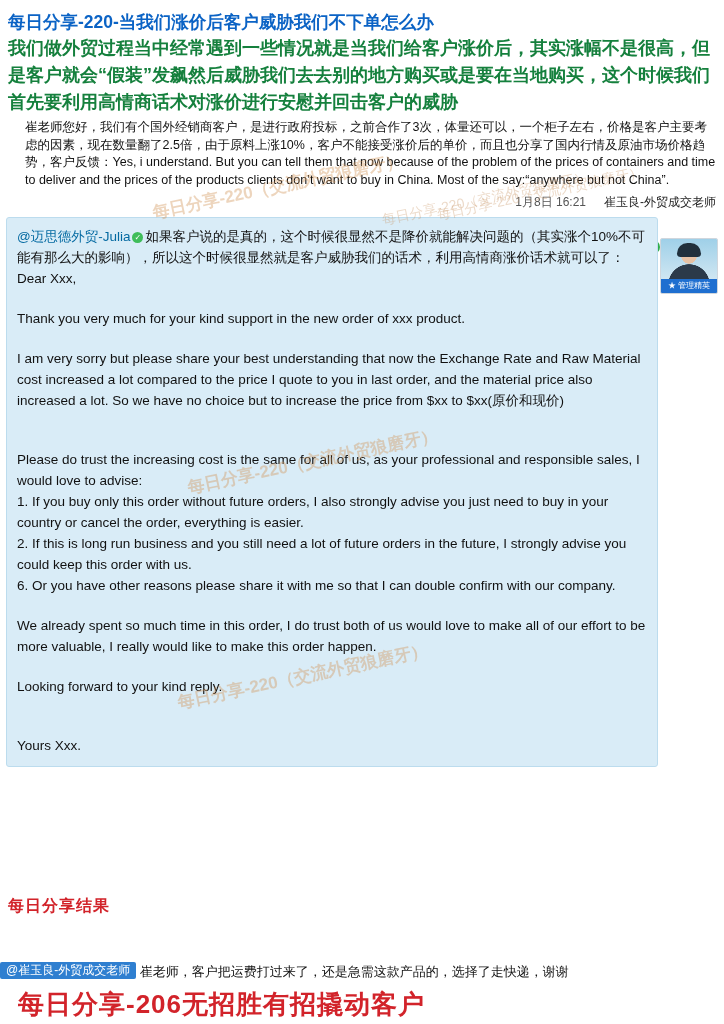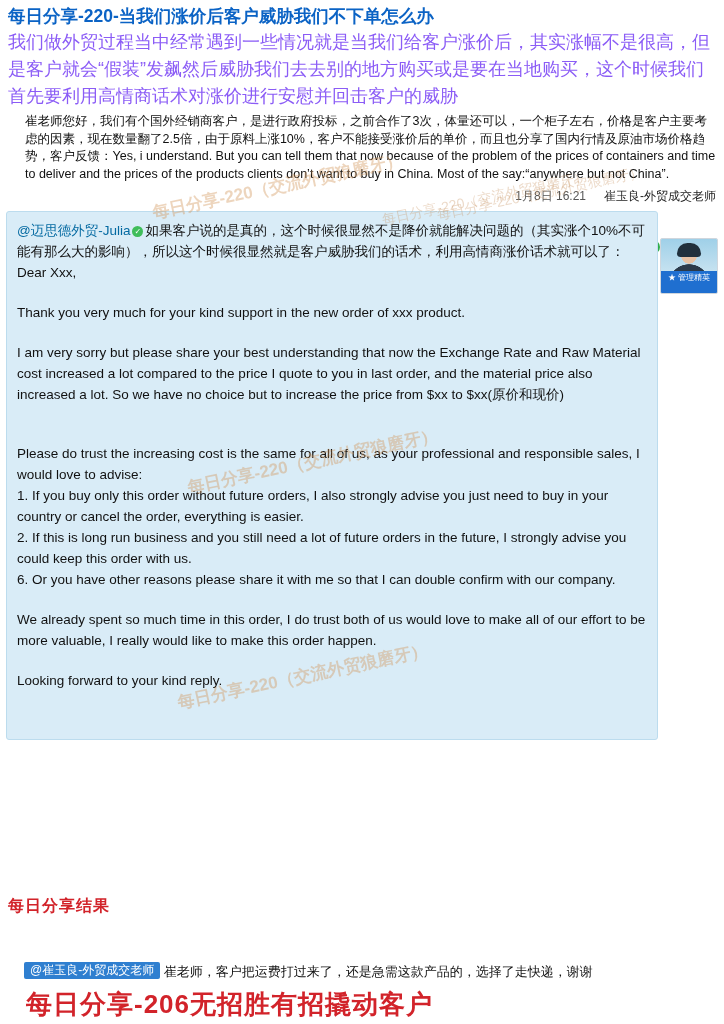--- a/index.html
+++ b/index.html
@@ -25,25 +25,26 @@
   
   .title-block {
     padding: 4px 8px 0 8px;
   }
   .title-line {
     color: #0b63c5;
     font-size: 17.5px;
     font-weight: bold;
     line-height: 24px;
     letter-spacing: 0px;
+    margin-top: 6px;
   }
   .subtitle {
-    color: #8b5cf6;
+    color: #15803d;
     font-size: 18px;
-    font-weight: normal;
+    font-weight: bold;
     line-height: 27px;
     margin-top: 1px;
   }
 
   
   .question {
     padding: 3px 8px 0 25px;
     font-size: 12.5px;
     line-height: 17.5px;
     color: #111;
@@ -92,21 +93,21 @@
     position: absolute;
     left: 16px; top: 4px;
     width: 24px; height: 14px;
     background: #20303c;
     border-radius: 12px 12px 4px 4px;
   }
   .avatar-badge {
     position: absolute;
     left: 0; bottom: 0;
     width: 56px;
-    height: 22px;
+    height: 14px;
     background: #1f6fd0;
     color: #fff;
     font-size: 8px;
     line-height: 14px;
     text-align: center;
     letter-spacing: 0px;
     white-space: nowrap;
   }
   .green-dot {
     position: absolute;
@@ -186,21 +187,21 @@
     letter-spacing: 1px;
     font-family: Liberation Mono, monospace;
   }
 
   
   .bottom-comment {
     position: absolute;
     left: 0;
     top: 958px;
     width: 724px;
-    padding: 4px 8px 0 24px;
+    padding: 4px 8px 0 0;
     box-sizing: border-box;
     font-size: 13px;
     line-height: 20px;
     color: #111;
   }
   .name-chip {
     display: inline-block;
     background: #2f7fd0;
     color: #fff;
     font-size: 12px;
@@ -214,21 +215,21 @@
     position: absolute;
     left: 0;
     bottom: 0;
     width: 724px;
     height: 40px;
     background: #ffffff;
     color: #d2232a;
     font-size: 26px;
     font-weight: bold;
     line-height: 40px;
-    padding-left: 26px;
+    padding-left: 18px;
     box-sizing: border-box;
     letter-spacing: 1px;
   }
 </style>
 </head>
 <body>
 
 <div class="page">
 
   <div class="title-block">
@@ -267,20 +268,21 @@
     <div class="en-body">Please do trust the increasing cost is the same for all of us, as your professional and responsible sales, I would love to advise:</div>
     <div class="en-body">1. If you buy only this order without future orders, I also strongly advise you just need to buy in your country or cancel the order, everything is easier.</div>
     <div class="en-body">2. If this is long run business and you still need a lot of future orders in the future, I strongly advise you could keep this order with us.</div>
     <div class="en-body">6. Or you have other reasons please share it with me so that I can double confirm with our company.</div>
     <div class="gap"></div>
     <div class="en-body">We already spent so much time in this order, I do trust both of us would love to make all of our effort to be more valuable, I really would like to make this order happen.</div>
     <div class="gap"></div>
     <div class="en-body">Looking forward to your kind reply.</div>
     <div class="gap"></div>
     <div class="gap"></div>
+    <div class="en-body">Yours Xxx.</div>
   </div>
 
   <div class="wm" style="left:150px; top:175px;">每日分享-220（交流外贸狼磨牙）</div>
   <div class="wm2" style="left:380px; top:190px;">每日分享-220（交流外贸狼磨牙）</div>
   <div class="wm" style="left:185px; top:450px;">每日分享-220（交流外贸狼磨牙）</div>
   <div class="wm2" style="left:435px; top:185px;">每日分享-220（交流外贸狼磨牙）</div>
   <div class="wm" style="left:175px; top:665px;">每日分享-220（交流外贸狼磨牙）</div>
 
   <div class="result-label">每日分享结果</div>
 

